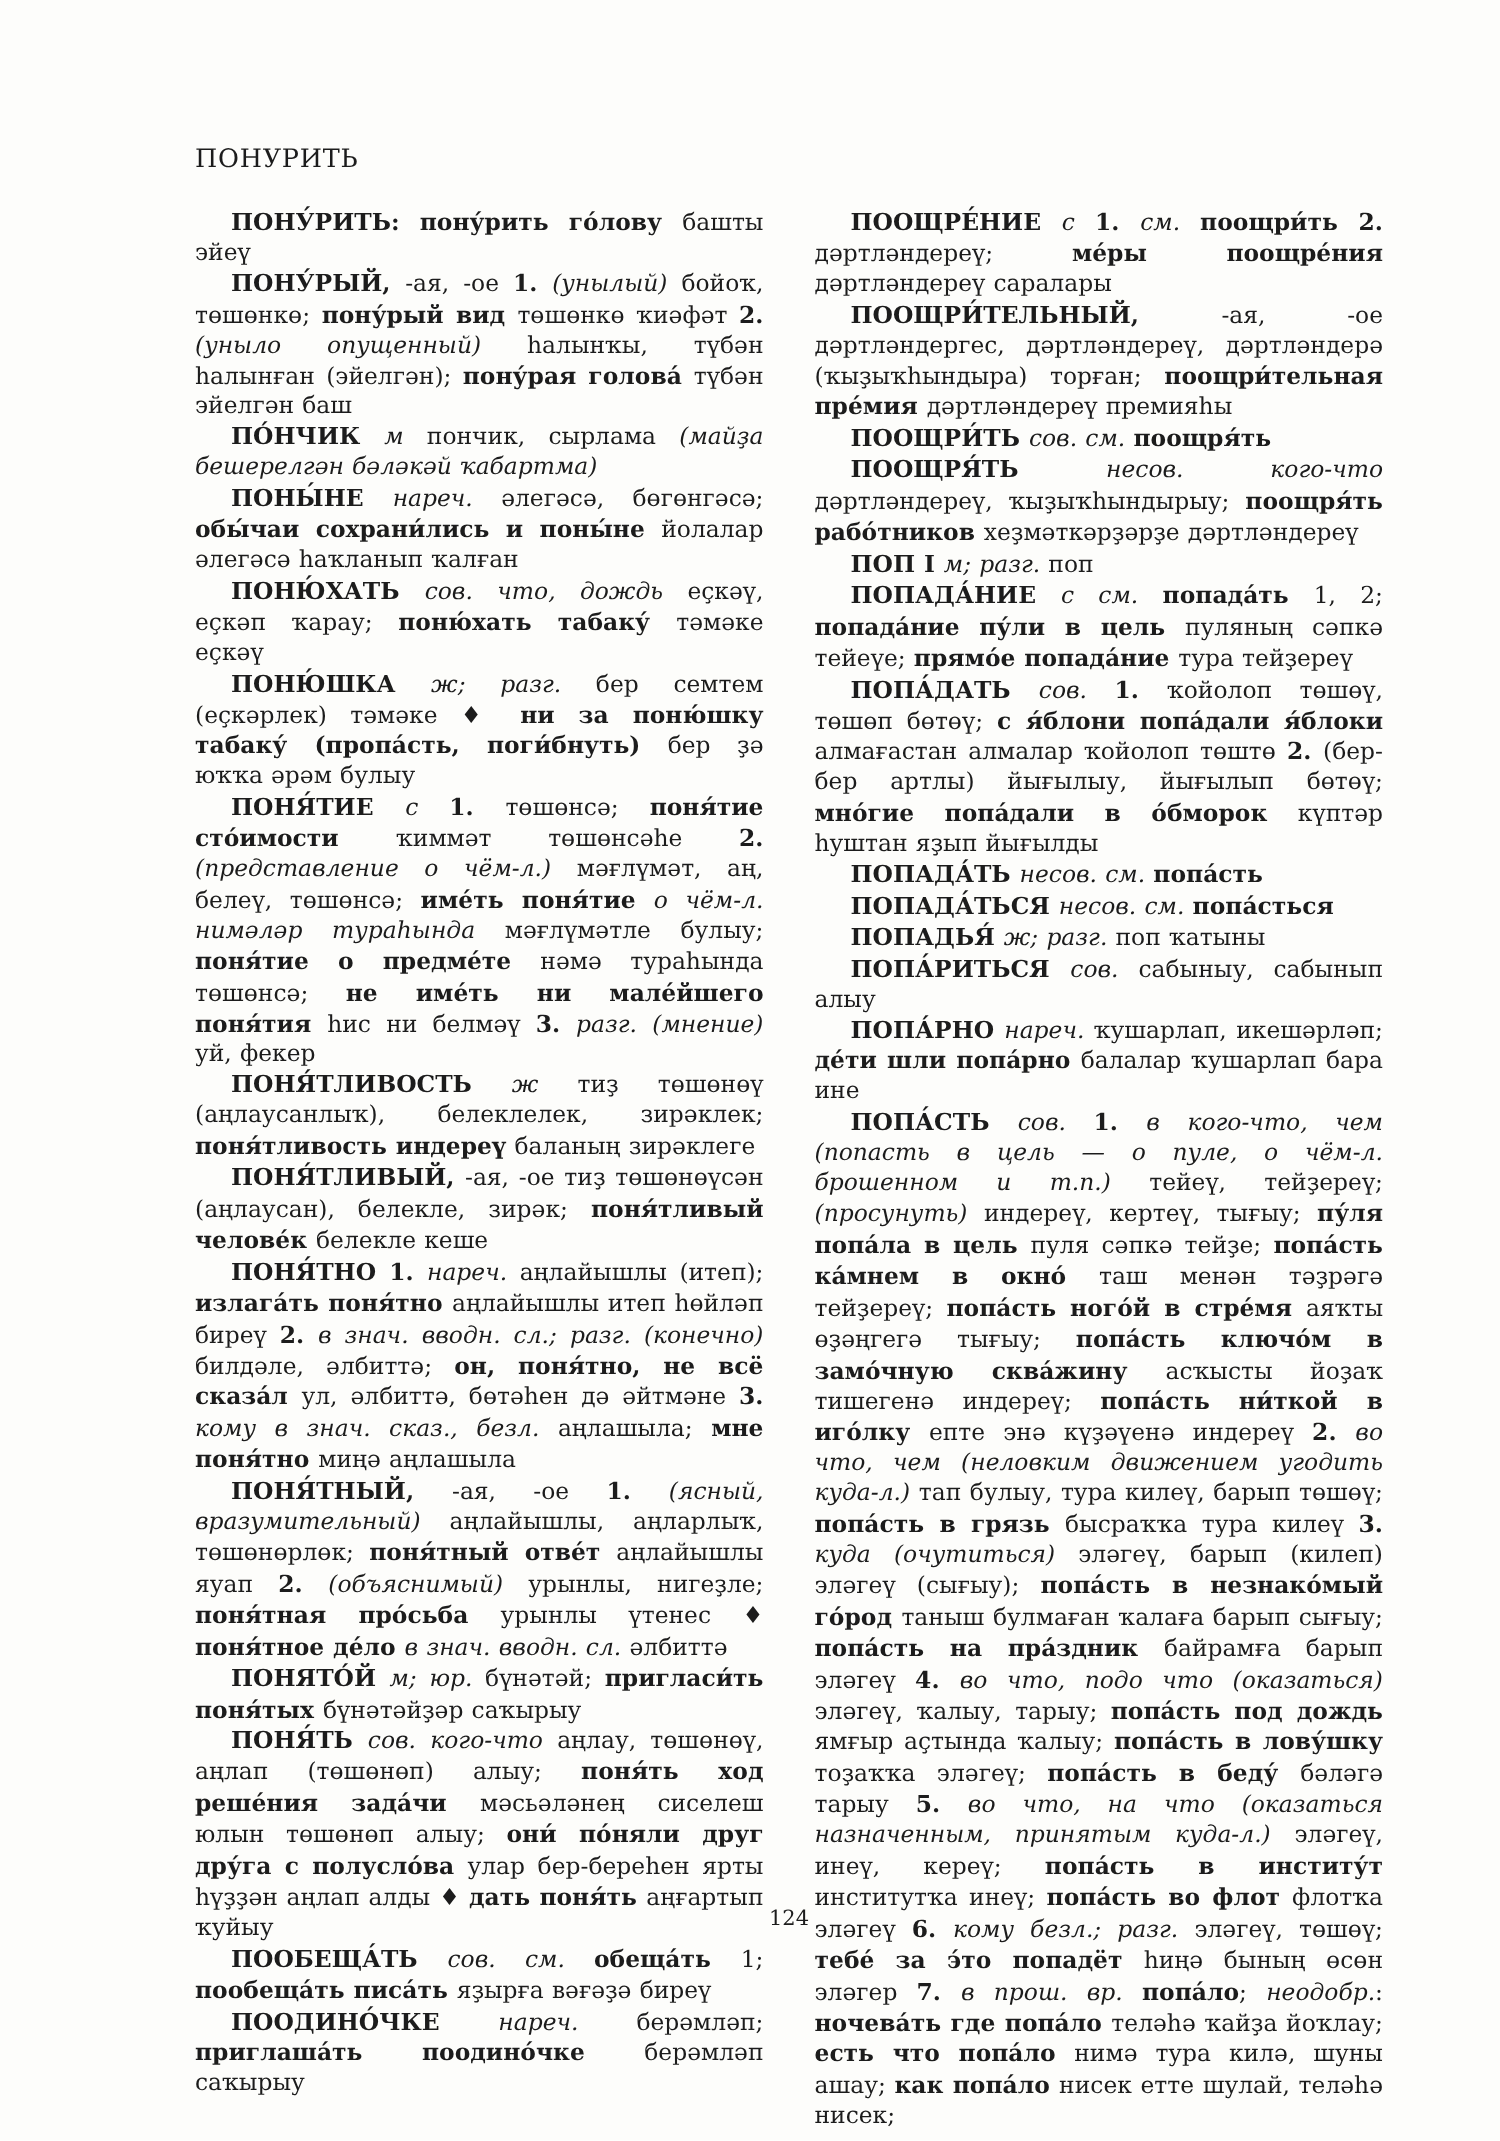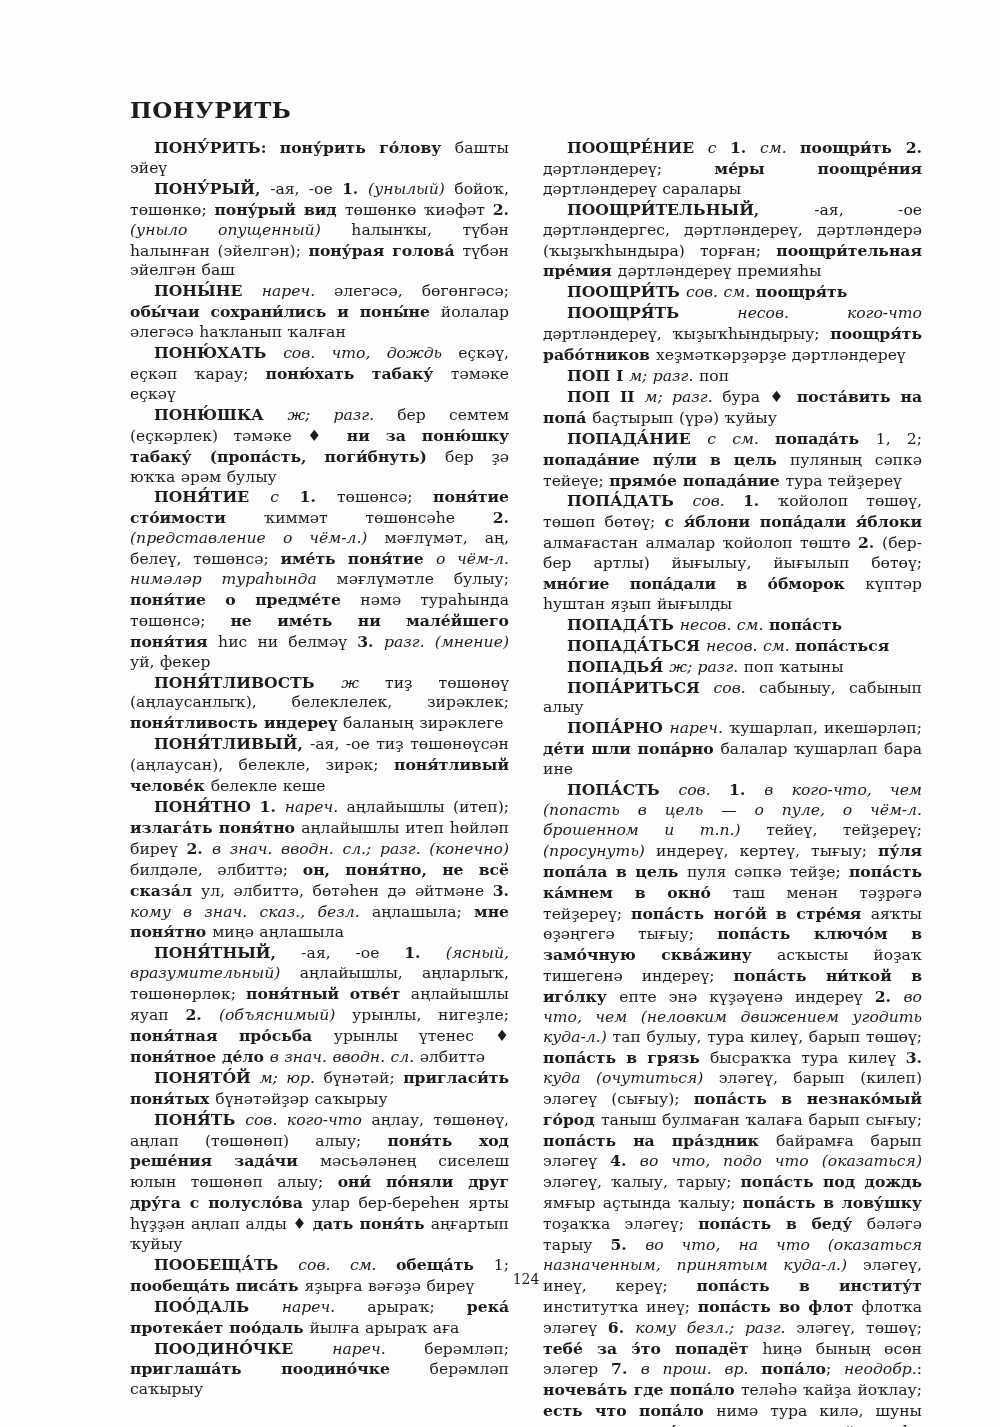--- a/index.html
+++ b/index.html
@@ -13,22 +13,22 @@
     height: 1427px;
     background: #fdfdfb;
     font-family: "DejaVu Serif", "Liberation Serif", serif;
     color: #1c1c1c;
     overflow: hidden;
   }
   .running-head {
     position: absolute;
     left: 130px;
     top: 96px;
-    font-size: 23px;
-    font-weight: 700;
+    font-size: 17px;
+    font-weight: 400;
     letter-spacing: 0.5px;
   }
   .content {
     position: absolute;
     left: 130px;
     top: 138px;
     width: 792px;
     display: flex;
     gap: 34px;
   }
@@ -59,41 +59,40 @@
 </head>
 <body>
 
 <div class="page">
   <div class="running-head">ПОНУРИТЬ</div>
 
   <div class="content">
     <div class="column">
         <p class="entry"><span class="seg-b">ПОНУ́РИТЬ: пону́рить го́лову </span><span class="seg-n">башты эйеү</span></p>
         <p class="entry"><span class="seg-b">ПОНУ́РЫЙ, </span><span class="seg-n">-ая, -ое </span><span class="seg-b">1. </span><span class="seg-i">(унылый) </span><span class="seg-n">бойоҡ, төшөнкө; </span><span class="seg-b">пону́рый вид </span><span class="seg-n">төшөнкө ҡиәфәт </span><span class="seg-b">2. </span><span class="seg-i">(уныло опущенный) </span><span class="seg-n">һалынҡы, түбән һалынған (эйелгән); </span><span class="seg-b">пону́рая голова́ </span><span class="seg-n">түбән эйелгән баш</span></p>
+        <p class="entry"><span class="seg-b">ПО́НЧИК </span><span class="seg-i">м </span><span class="seg-n">пончик, сырлама </span><span class="seg-i">(майҙа бешерелгән бәләкәй ҡабартма)</span></p>
         <p class="entry"><span class="seg-b">ПОНЫ́НЕ </span><span class="seg-i">нареч. </span><span class="seg-n">әлегәсә, бөгөнгәсә; </span><span class="seg-b">обы́чаи сохрани́лись и поны́не </span><span class="seg-n">йолалар әлегәсә һаҡланып ҡалған</span></p>
         <p class="entry"><span class="seg-b">ПОНЮ́ХАТЬ </span><span class="seg-i">сов. что, дождь </span><span class="seg-n">еҫкәү, еҫкәп ҡарау; </span><span class="seg-b">поню́хать табаку́ </span><span class="seg-n">тәмәке еҫкәү</span></p>
         <p class="entry"><span class="seg-b">ПОНЮ́ШКА </span><span class="seg-i">ж; разг. </span><span class="seg-n">бер семтем (еҫкәрлек) тәмәке ♦ </span><span class="seg-b">ни за поню́шку табаку́ (пропа́сть, поги́бнуть) </span><span class="seg-n">бер ҙә юҡҡа әрәм булыу</span></p>
         <p class="entry"><span class="seg-b">ПОНЯ́ТИЕ </span><span class="seg-i">с </span><span class="seg-b">1. </span><span class="seg-n">төшөнсә; </span><span class="seg-b">поня́тие сто́имости </span><span class="seg-n">ҡиммәт төшөнсәһе </span><span class="seg-b">2. </span><span class="seg-i">(представление о чём-л.) </span><span class="seg-n">мәғлүмәт, аң, белеү, төшөнсә; </span><span class="seg-b">име́ть поня́тие </span><span class="seg-i">о чём-л. нимәләр тураһында </span><span class="seg-n">мәғлүмәтле булыу; </span><span class="seg-b">поня́тие о предме́те </span><span class="seg-n">нәмә тураһында төшөнсә; </span><span class="seg-b">не име́ть ни мале́йшего поня́тия </span><span class="seg-n">һис ни белмәү </span><span class="seg-b">3. </span><span class="seg-i">разг. (мнение) </span><span class="seg-n">уй, фекер</span></p>
         <p class="entry"><span class="seg-b">ПОНЯ́ТЛИВОСТЬ </span><span class="seg-i">ж </span><span class="seg-n">тиҙ төшөнөү (аңлаусанлыҡ), белеклелек, зирәклек; </span><span class="seg-b">поня́тливость индереү </span><span class="seg-n">баланың зирәклеге</span></p>
         <p class="entry"><span class="seg-b">ПОНЯ́ТЛИВЫЙ, </span><span class="seg-n">-ая, -ое тиҙ төшөнөүсән (аңлаусан), белекле, зирәк; </span><span class="seg-b">поня́тливый челове́к </span><span class="seg-n">белекле кеше</span></p>
         <p class="entry"><span class="seg-b">ПОНЯ́ТНО 1. </span><span class="seg-i">нареч. </span><span class="seg-n">аңлайышлы (итеп); </span><span class="seg-b">излага́ть поня́тно </span><span class="seg-n">аңлайышлы итеп һөйләп биреү </span><span class="seg-b">2. </span><span class="seg-i">в знач. вводн. сл.; разг. (конечно) </span><span class="seg-n">билдәле, әлбиттә; </span><span class="seg-b">он, поня́тно, не всё сказа́л </span><span class="seg-n">ул, әлбиттә, бөтәһен дә әйтмәне </span><span class="seg-b">3. </span><span class="seg-i">кому в знач. сказ., безл. </span><span class="seg-n">аңлашыла; </span><span class="seg-b">мне поня́тно </span><span class="seg-n">миңә аңлашыла</span></p>
         <p class="entry"><span class="seg-b">ПОНЯ́ТНЫЙ, </span><span class="seg-n">-ая, -ое </span><span class="seg-b">1. </span><span class="seg-i">(ясный, вразумительный) </span><span class="seg-n">аңлайышлы, аңларлыҡ, төшөнөрлөк; </span><span class="seg-b">поня́тный отве́т </span><span class="seg-n">аңлайышлы яуап </span><span class="seg-b">2. </span><span class="seg-i">(объяснимый) </span><span class="seg-n">урынлы, нигеҙле; </span><span class="seg-b">поня́тная про́сьба </span><span class="seg-n">урынлы үтенес ♦ </span><span class="seg-b">поня́тное де́ло </span><span class="seg-i">в знач. вводн. сл. </span><span class="seg-n">әлбиттә</span></p>
         <p class="entry"><span class="seg-b">ПОНЯТО́Й </span><span class="seg-i">м; юр. </span><span class="seg-n">бүнәтәй; </span><span class="seg-b">пригласи́ть поня́тых </span><span class="seg-n">бүнәтәйҙәр саҡырыу</span></p>
         <p class="entry"><span class="seg-b">ПОНЯ́ТЬ </span><span class="seg-i">сов. кого-что </span><span class="seg-n">аңлау, төшөнөү, аңлап (төшөнөп) алыу; </span><span class="seg-b">поня́ть ход реше́ния зада́чи </span><span class="seg-n">мәсьәләнең сиселеш юлын төшөнөп алыу; </span><span class="seg-b">они́ по́няли друг дру́га с полусло́ва </span><span class="seg-n">улар бер-береһен ярты һүҙҙән аңлап алды ♦ </span><span class="seg-b">дать поня́ть </span><span class="seg-n">аңғартып ҡуйыу</span></p>
         <p class="entry"><span class="seg-b">ПООБЕЩА́ТЬ </span><span class="seg-i">сов. см. </span><span class="seg-b">обеща́ть </span><span class="seg-n">1; </span><span class="seg-b">пообеща́ть писа́ть </span><span class="seg-n">яҙырға вәғәҙә биреү</span></p>
-        <p class="entry"><span class="seg-b">ПОО́ДАЛЬ </span><span class="seg-i">нареч. </span><span class="seg-n">арыраҡ; </span><span class="seg-b">река́ протека́ет поо́даль </span><span class="seg-n">йылға арыраҡ аға</span></p>
         <p class="entry"><span class="seg-b">ПООДИНО́ЧКЕ </span><span class="seg-i">нареч. </span><span class="seg-n">берәмләп; </span><span class="seg-b">приглаша́ть поодино́чке </span><span class="seg-n">берәмләп саҡырыу</span></p>
       </div>
     <div class="column">
         <p class="entry"><span class="seg-b">ПООЩРЕ́НИЕ </span><span class="seg-i">с </span><span class="seg-b">1. </span><span class="seg-i">см. </span><span class="seg-b">поощри́ть 2. </span><span class="seg-n">дәртләндереү; </span><span class="seg-b">ме́ры поощре́ния </span><span class="seg-n">дәртләндереү саралары</span></p>
         <p class="entry"><span class="seg-b">ПООЩРИ́ТЕЛЬНЫЙ, </span><span class="seg-n">-ая, -ое дәртләндергес, дәртләндереү, дәртләндерә (ҡыҙыҡһындыра) торған; </span><span class="seg-b">поощри́тельная пре́мия </span><span class="seg-n">дәртләндереү премияһы</span></p>
         <p class="entry"><span class="seg-b">ПООЩРИ́ТЬ </span><span class="seg-i">сов. см. </span><span class="seg-b">поощря́ть</span></p>
         <p class="entry"><span class="seg-b">ПООЩРЯ́ТЬ </span><span class="seg-i">несов. кого-что </span><span class="seg-n">дәртләндереү, ҡыҙыҡһындырыу; </span><span class="seg-b">поощря́ть рабо́тников </span><span class="seg-n">хеҙмәткәрҙәрҙе дәртләндереү</span></p>
         <p class="entry"><span class="seg-b">ПОП I </span><span class="seg-i">м; разг. </span><span class="seg-n">поп</span></p>
-        <p class="entry"><span class="seg-b">ПОП II </span><span class="seg-i">м; разг. </span><span class="seg-n">бура ♦ </span><span class="seg-b">поста́вить на попа́ </span><span class="seg-n">баҫтырып (үрә) ҡуйыу</span></p>
         <p class="entry"><span class="seg-b">ПОПАДА́НИЕ </span><span class="seg-i">с см. </span><span class="seg-b">попада́ть </span><span class="seg-n">1, 2; </span><span class="seg-b">попада́ние пу́ли в цель </span><span class="seg-n">пуляның сәпкә тейеүе; </span><span class="seg-b">прямо́е попада́ние </span><span class="seg-n">тура тейҙереү</span></p>
         <p class="entry"><span class="seg-b">ПОПА́ДАТЬ </span><span class="seg-i">сов. </span><span class="seg-b">1. </span><span class="seg-n">ҡойолоп төшөү, төшөп бөтөү; </span><span class="seg-b">с я́блони попа́дали я́блоки </span><span class="seg-n">алмағастан алмалар ҡойолоп төштө </span><span class="seg-b">2. </span><span class="seg-n">(бер-бер артлы) йығылыу, йығылып бөтөү; </span><span class="seg-b">мно́гие попа́дали в о́бморок </span><span class="seg-n">күптәр һуштан яҙып йығылды</span></p>
         <p class="entry"><span class="seg-b">ПОПАДА́ТЬ </span><span class="seg-i">несов. см. </span><span class="seg-b">попа́сть</span></p>
         <p class="entry"><span class="seg-b">ПОПАДА́ТЬСЯ </span><span class="seg-i">несов. см. </span><span class="seg-b">попа́сться</span></p>
         <p class="entry"><span class="seg-b">ПОПАДЬЯ́ </span><span class="seg-i">ж; разг. </span><span class="seg-n">поп ҡатыны</span></p>
         <p class="entry"><span class="seg-b">ПОПА́РИТЬСЯ </span><span class="seg-i">сов. </span><span class="seg-n">сабыныу, сабынып алыу</span></p>
         <p class="entry"><span class="seg-b">ПОПА́РНО </span><span class="seg-i">нареч. </span><span class="seg-n">ҡушарлап, икешәрләп; </span><span class="seg-b">де́ти шли попа́рно </span><span class="seg-n">балалар ҡушарлап бара ине</span></p>
         <p class="entry"><span class="seg-b">ПОПА́СТЬ </span><span class="seg-i">сов. </span><span class="seg-b">1. </span><span class="seg-i">в кого-что, чем (попасть в цель — о пуле, о чём-л. брошенном и т.п.) </span><span class="seg-n">тейеү, тейҙереү; </span><span class="seg-i">(просунуть) </span><span class="seg-n">индереү, кертеү, тығыу; </span><span class="seg-b">пу́ля попа́ла в цель </span><span class="seg-n">пуля сәпкә тейҙе; </span><span class="seg-b">попа́сть ка́мнем в окно́ </span><span class="seg-n">таш менән тәҙрәгә тейҙереү; </span><span class="seg-b">попа́сть ного́й в стре́мя </span><span class="seg-n">аяҡты өҙәңгегә тығыу; </span><span class="seg-b">попа́сть ключо́м в замо́чную сква́жину </span><span class="seg-n">асҡысты йоҙаҡ тишегенә индереү; </span><span class="seg-b">попа́сть ни́ткой в иго́лку </span><span class="seg-n">епте энә күҙәүенә индереү </span><span class="seg-b">2. </span><span class="seg-i">во что, чем (неловким движением угодить куда-л.) </span><span class="seg-n">тап булыу, тура килеү, барып төшөү; </span><span class="seg-b">попа́сть в грязь </span><span class="seg-n">бысраҡҡа тура килеү </span><span class="seg-b">3. </span><span class="seg-i">куда (очутиться) </span><span class="seg-n">эләгеү, барып (килеп) эләгеү (сығыу); </span><span class="seg-b">попа́сть в незнако́мый го́род </span><span class="seg-n">таныш булмаған ҡалаға барып сығыу; </span><span class="seg-b">попа́сть на пра́здник </span><span class="seg-n">байрамға барып эләгеү </span><span class="seg-b">4. </span><span class="seg-i">во что, подо что (оказаться) </span><span class="seg-n">эләгеү, ҡалыу, тарыу; </span><span class="seg-b">попа́сть под дождь </span><span class="seg-n">ямғыр аҫтында ҡалыу; </span><span class="seg-b">попа́сть в лову́шку </span><span class="seg-n">тоҙаҡҡа эләгеү; </span><span class="seg-b">попа́сть в беду́ </span><span class="seg-n">бәләгә тарыу </span><span class="seg-b">5. </span><span class="seg-i">во что, на что (оказаться назначенным, принятым куда-л.) </span><span class="seg-n">эләгеү, инеү, кереү; </span><span class="seg-b">попа́сть в институ́т </span><span class="seg-n">институтҡа инеү; </span><span class="seg-b">попа́сть во флот </span><span class="seg-n">флотҡа эләгеү </span><span class="seg-b">6. </span><span class="seg-i">кому безл.; разг. </span><span class="seg-n">эләгеү, төшөү; </span><span class="seg-b">тебе́ за э́то попадёт </span><span class="seg-n">һиңә бының өсөн эләгер </span><span class="seg-b">7. </span><span class="seg-i">в прош. вр. </span><span class="seg-b">попа́ло</span><span class="seg-n">; </span><span class="seg-i">неодобр.</span><span class="seg-n">: </span><span class="seg-b">ночева́ть где попа́ло </span><span class="seg-n">теләһә ҡайҙа йоҡлау; </span><span class="seg-b">есть что попа́ло </span><span class="seg-n">нимә тура килә, шуны ашау; </span><span class="seg-b">как попа́ло </span><span class="seg-n">нисек етте шулай, теләһә нисек; </span></p>
       </div>
   </div>

